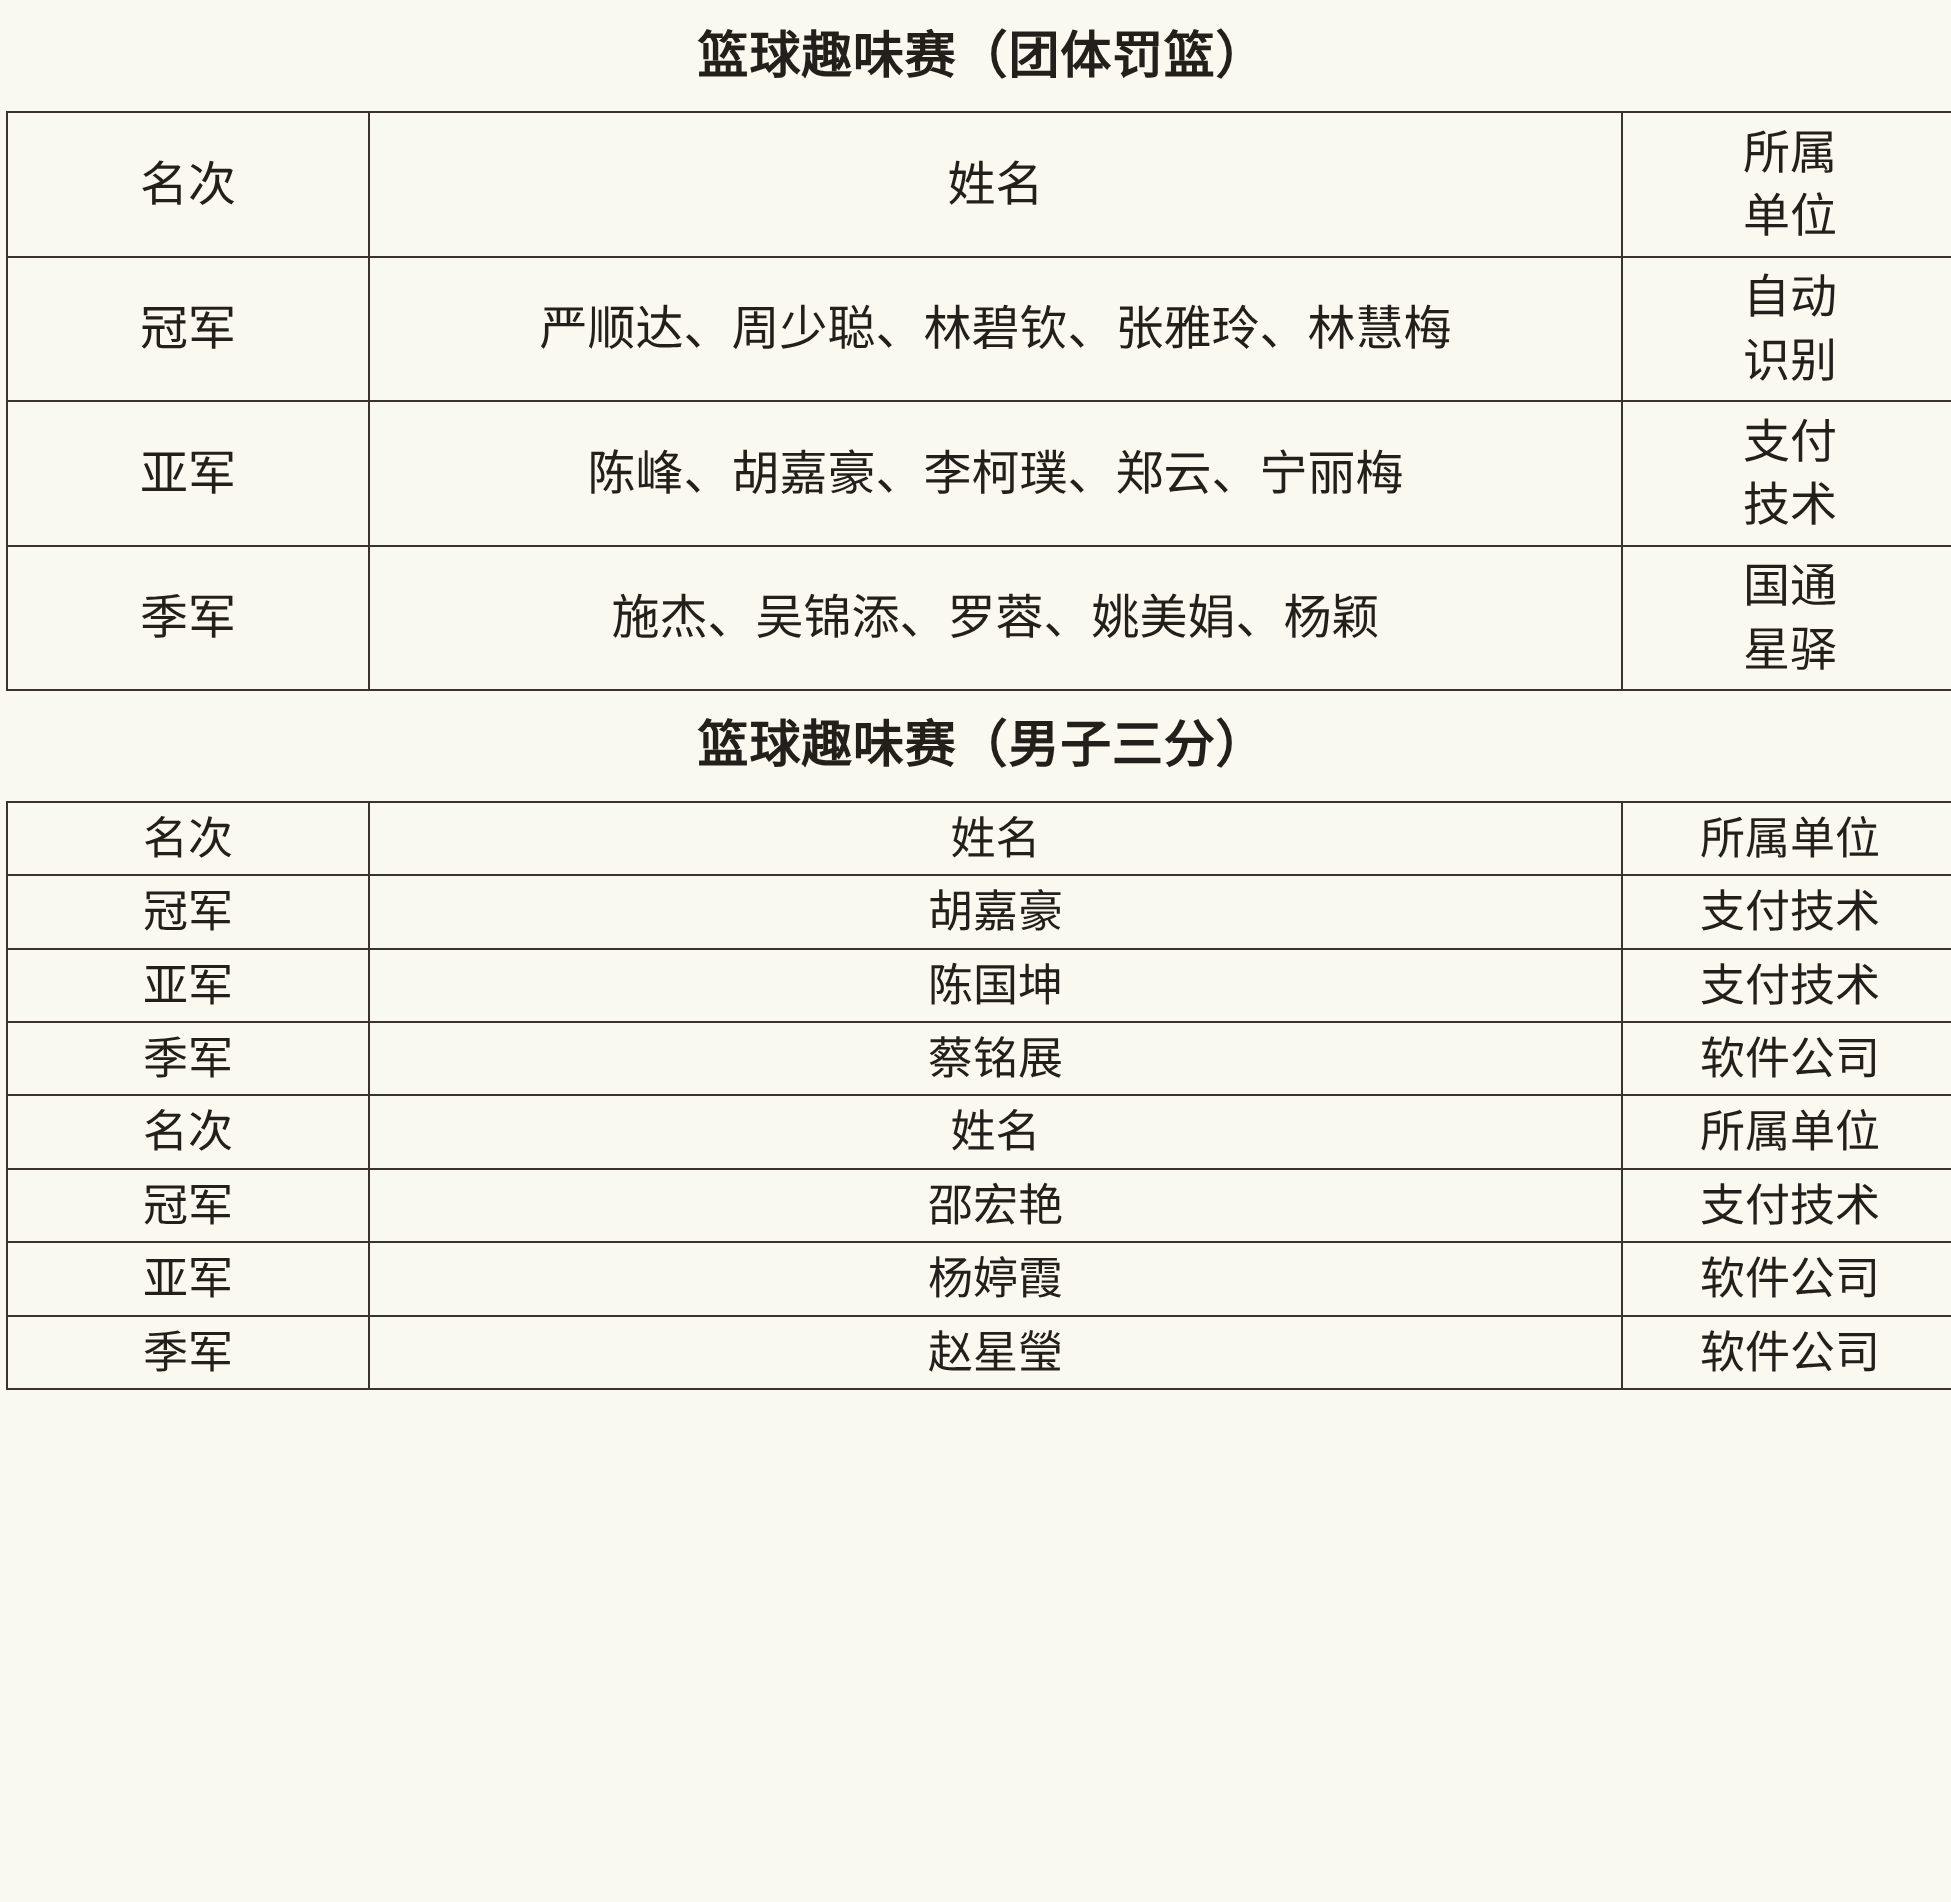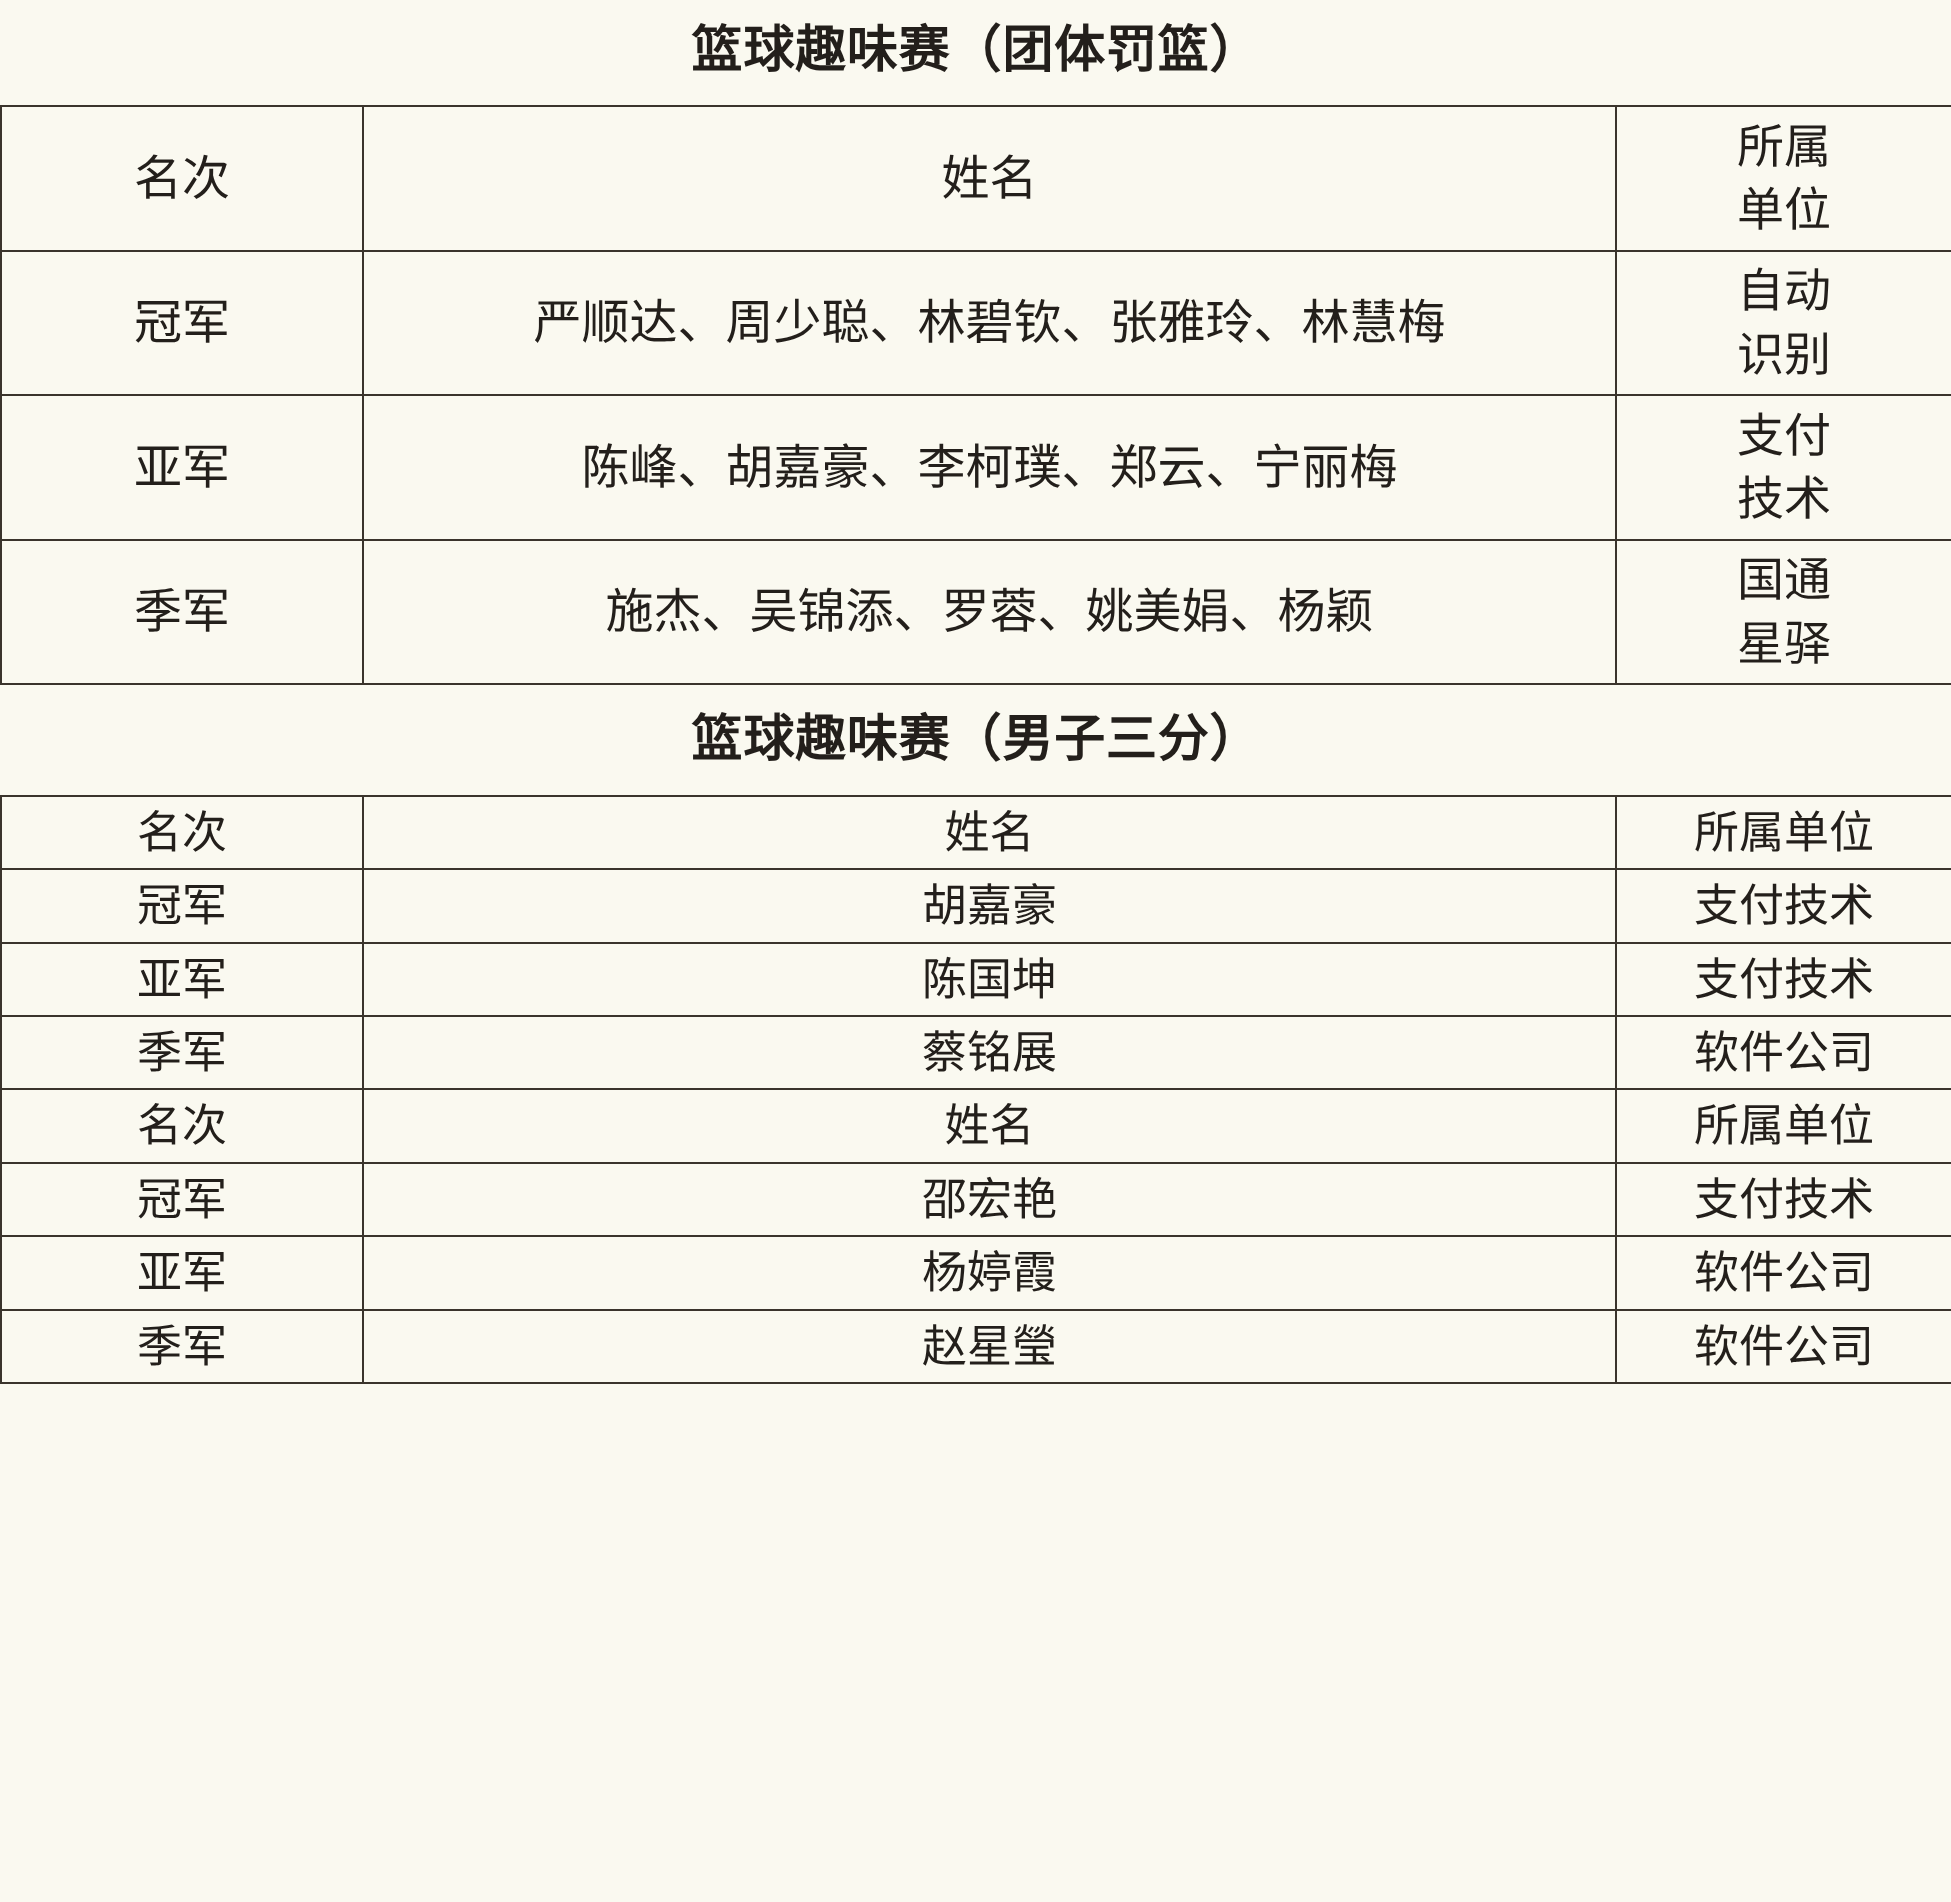--- a/index.html
+++ b/index.html
@@ -10,21 +10,21 @@
   body {
     width: 1951px;
     font-family: "Liberation Sans", "DejaVu Sans", sans-serif;
     color: #231f1b;
     -webkit-font-smoothing: antialiased;
   }
   .page {
     width: 1951px;
     box-sizing: border-box;
     background: #faf9f0;
-    padding: 0;
+    padding: 6px;
   }
   table.results {
     width: 100%;
     border-collapse: collapse;
     table-layout: fixed;
     background: #faf9f0;
   }
   table.results td {
     border: 2.3px solid #3a342c;
     text-align: center;

